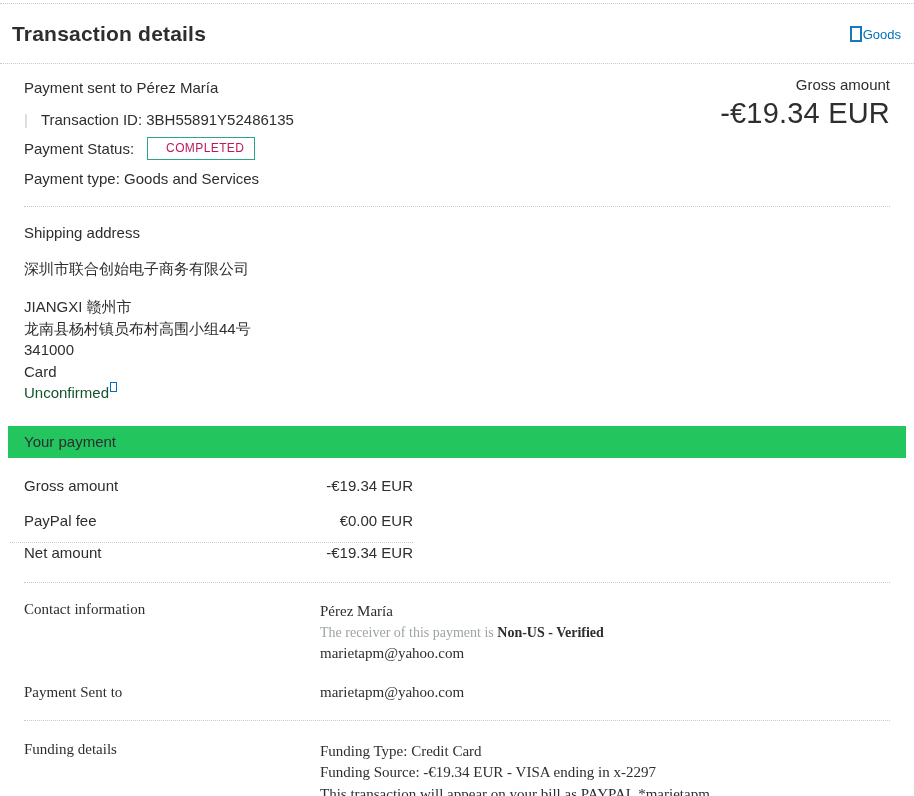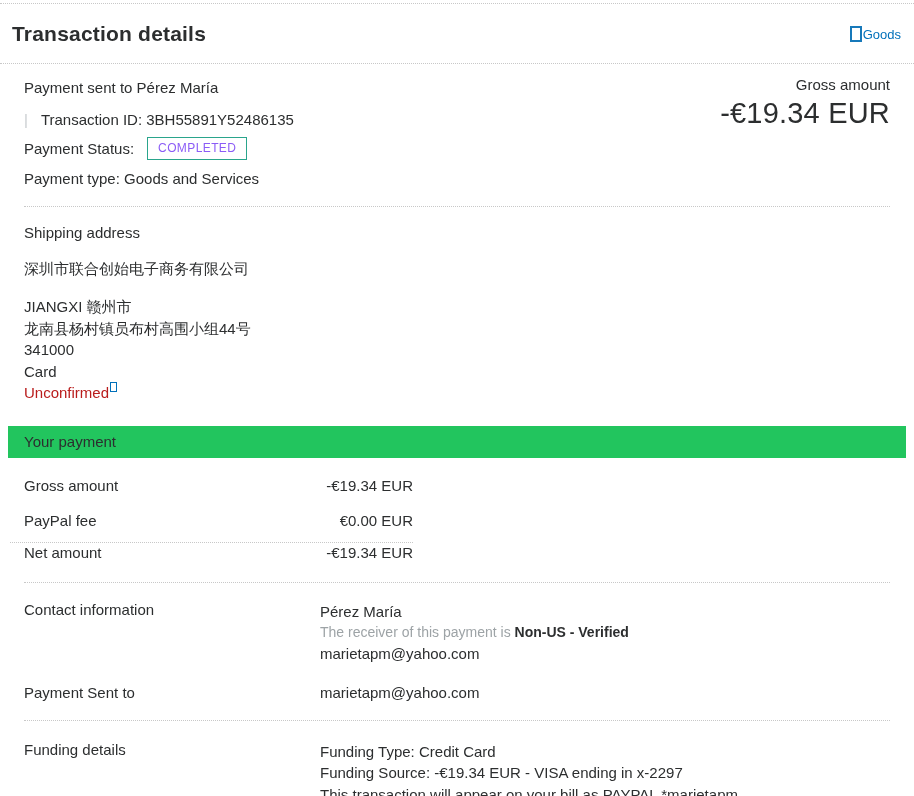--- a/index.html
+++ b/index.html
@@ -31,55 +31,55 @@
   
   .summary { position:relative; padding:15px 24px 19px 24px; }
   .summary-line { margin-bottom:0; }
   .sent-to { margin-bottom:15px; }
   .date-row { display:flex; align-items:center; margin-bottom:9px; }
   .date-text { display:inline-block; width:333px; }
   .pipe { color:#c8cccf; margin-right:13px; }
   .status-row { display:flex; align-items:center; margin-bottom:10px; }
   .status-badge {
     display:inline-block; margin-left:13px;
-    border:1px solid #2aa58c; color:#8b5cf6;
+    border:1px solid #2aa58c; color:#be185d;
     font-size:12px; letter-spacing:0.4px;
-    padding:3px 10px 4px 10px;
+    padding:3px 10px 4px 18px;
   }
   .gross-box { position:absolute; top:12px; right:24px; text-align:right; }
   .gross-label { font-size:15px; margin-bottom:4px; }
   .gross-value { font-size:29px; letter-spacing:0.2px; }
 
   
   .shipping { padding:17px 24px 22px 24px; }
   .shipping-heading { font-size:15px; font-weight:400; margin-bottom:19px; }
   .shipping-company { margin-bottom:17px; font-size:15px; }
   .shipping-lines div { line-height:21.5px; }
-  .unconfirmed-row { color:#b91c1c; line-height:21.5px; }
+  .unconfirmed-row { color:#14532d; line-height:21.5px; }
   .unconfirmed-box-icon {
     display:inline-block; width:7px; height:10px;
     border:1.5px solid #0070ba; vertical-align:6px; margin-left:1px;
   }
 
   
   .section-bar {
     margin:0 8px; background:#22c55e;
     padding:7px 16px 8px 16px; font-size:15px;
   }
   .pay-table { margin:9px 0 0 10px; width:403px; }
   .pay-row {
     display:flex; justify-content:space-between;
     padding:8px 0 7px 14px; line-height:20px;
   }
   .pay-row.first { padding-top:9px; }
   .pay-divider { border-top:1px dotted #c8c8c8; margin-top:4px; padding-top:0; }
   .pay-table-wrap { padding-bottom:12px; }
 
   
-  .info-row { display:flex; padding:0 24px; }
+  .info-row { display:flex; padding:0 24px;font-family:Liberation Serif, serif; }
   .info-label { width:296px; flex:none; }
   .info-value { flex:1; }
   .contact-row { margin-top:18px; }
   .contact-name { line-height:21px; }
   .receiver-note { font-size:14px; line-height:21px; color:#9da3a6; }
   .receiver-bold { color:#2c2e2f; font-weight:bold; }
   .contact-email { line-height:21px; }
   .sent-row { margin-top:20px; padding-bottom:19px; }
   .funding-row { margin-top:20px; padding-bottom:25px; }
   .funding-lines div { line-height:21.5px; }

